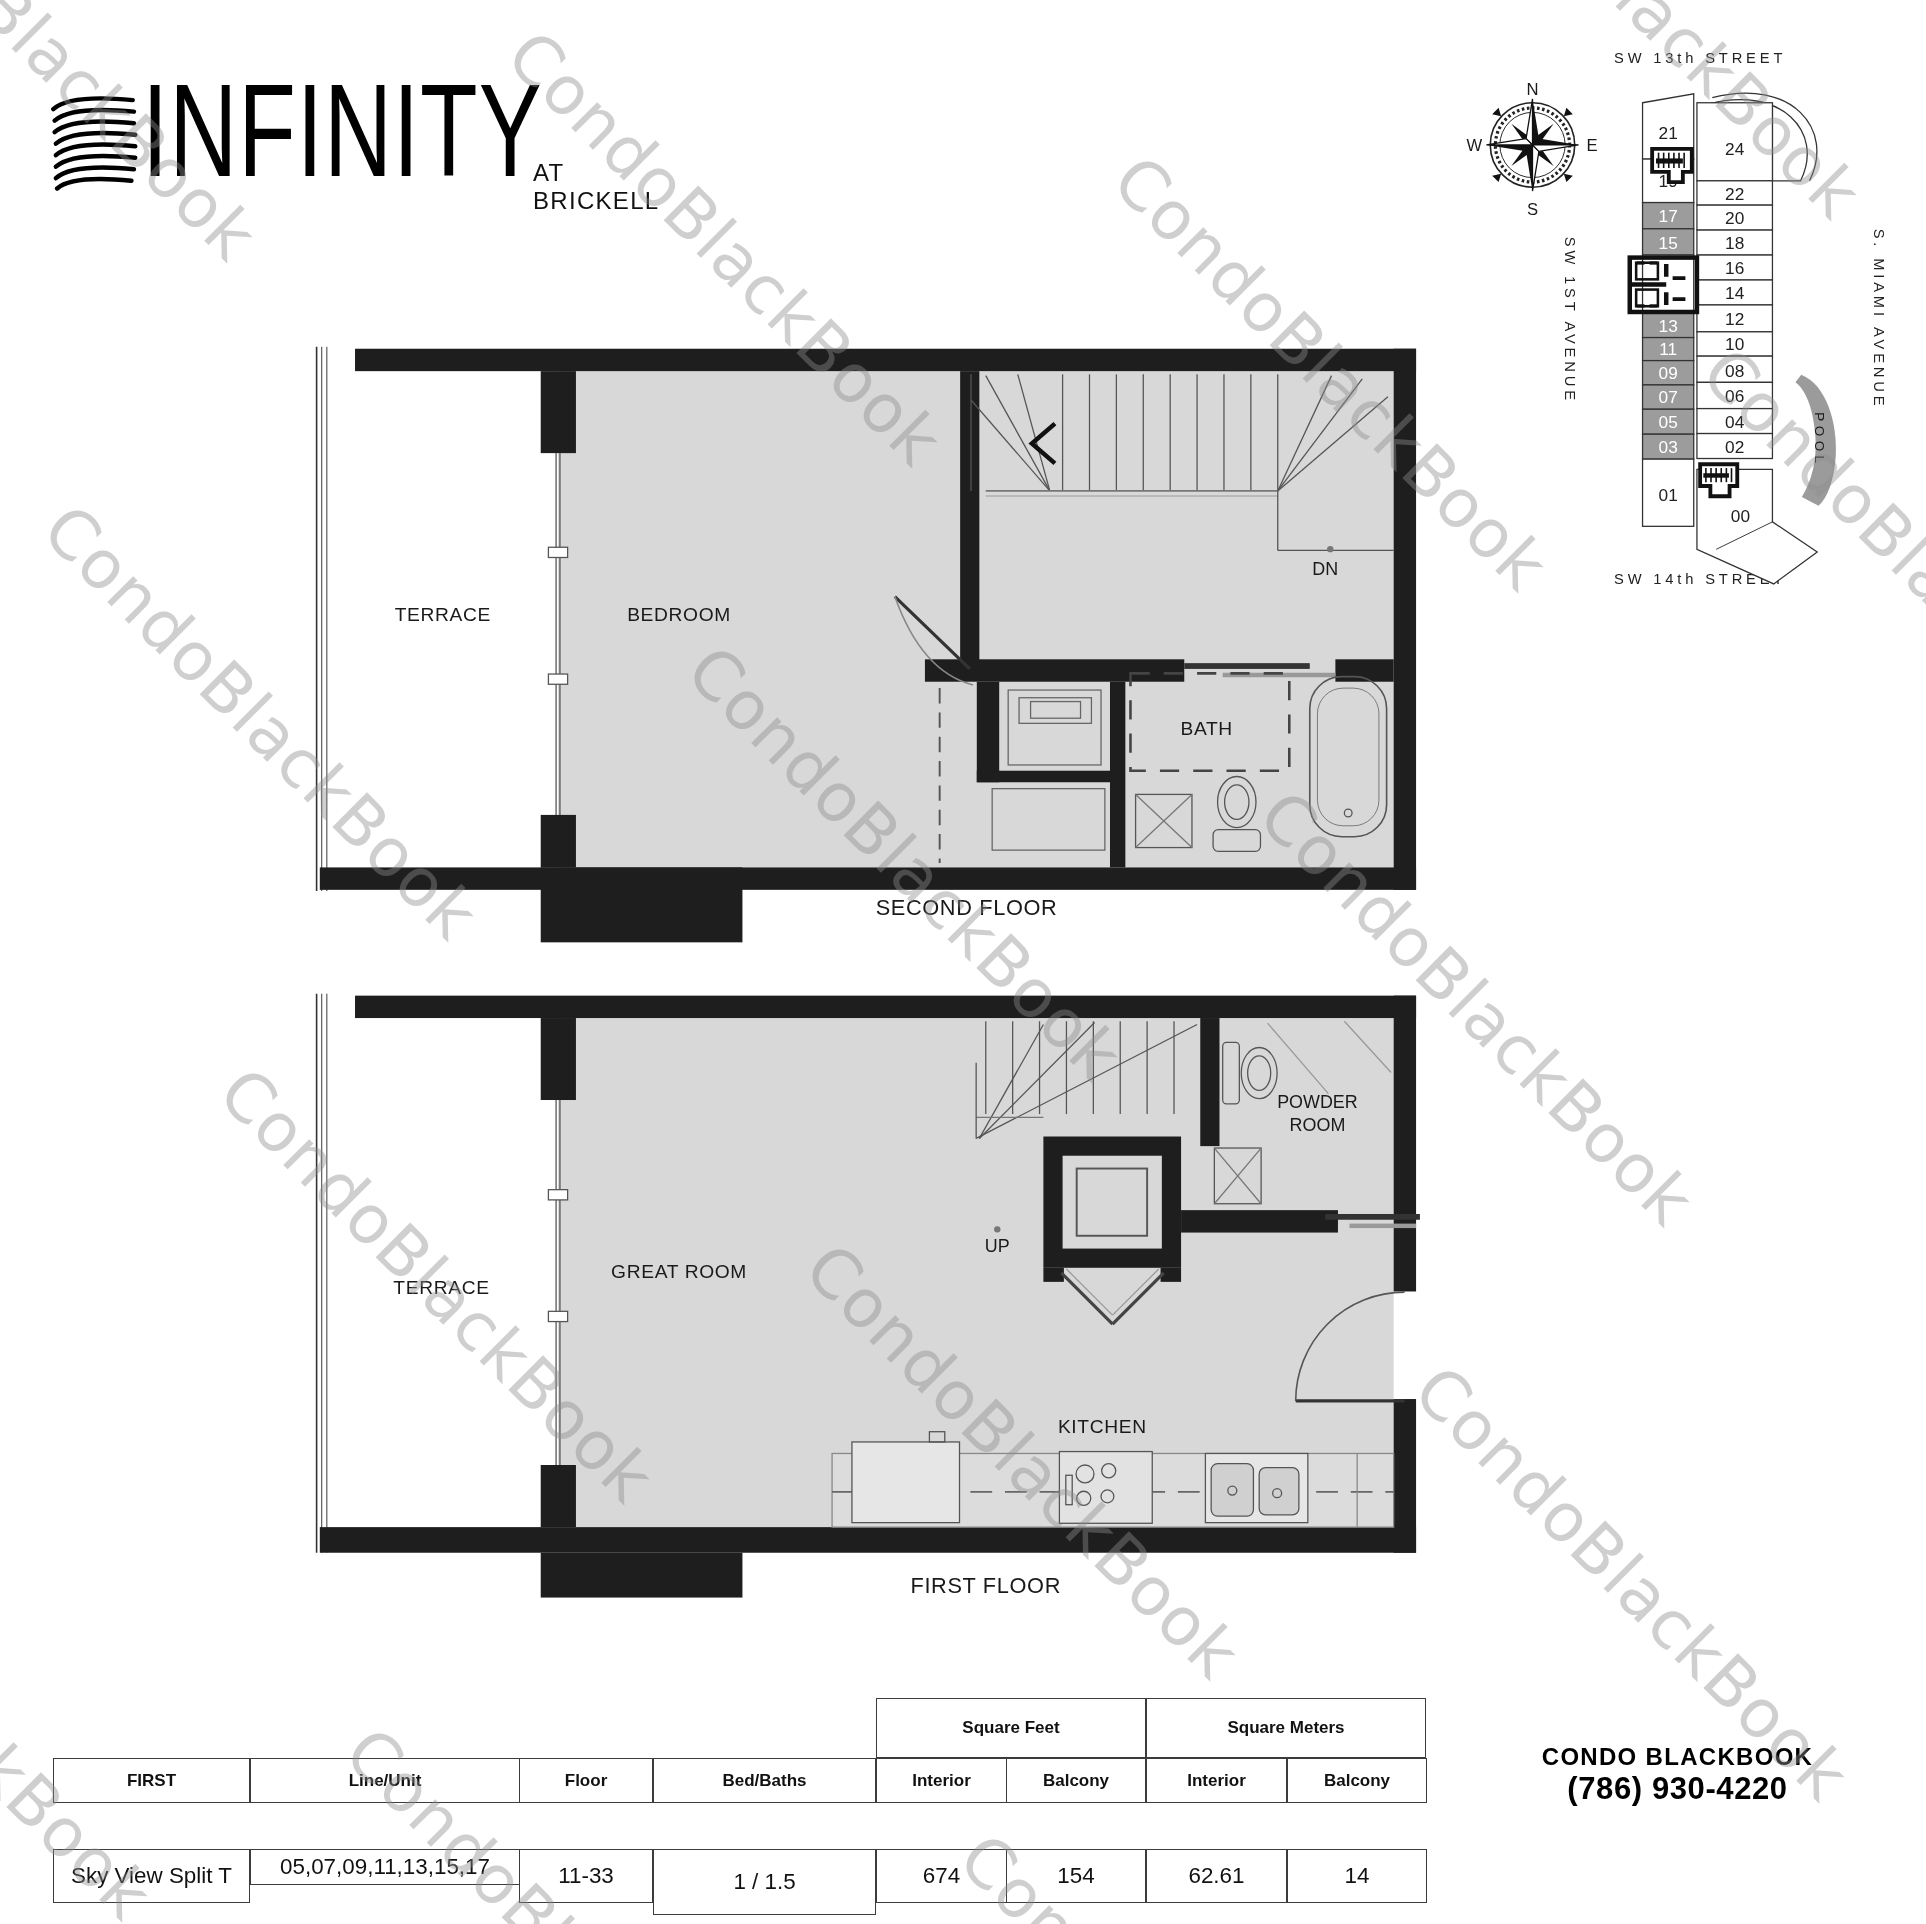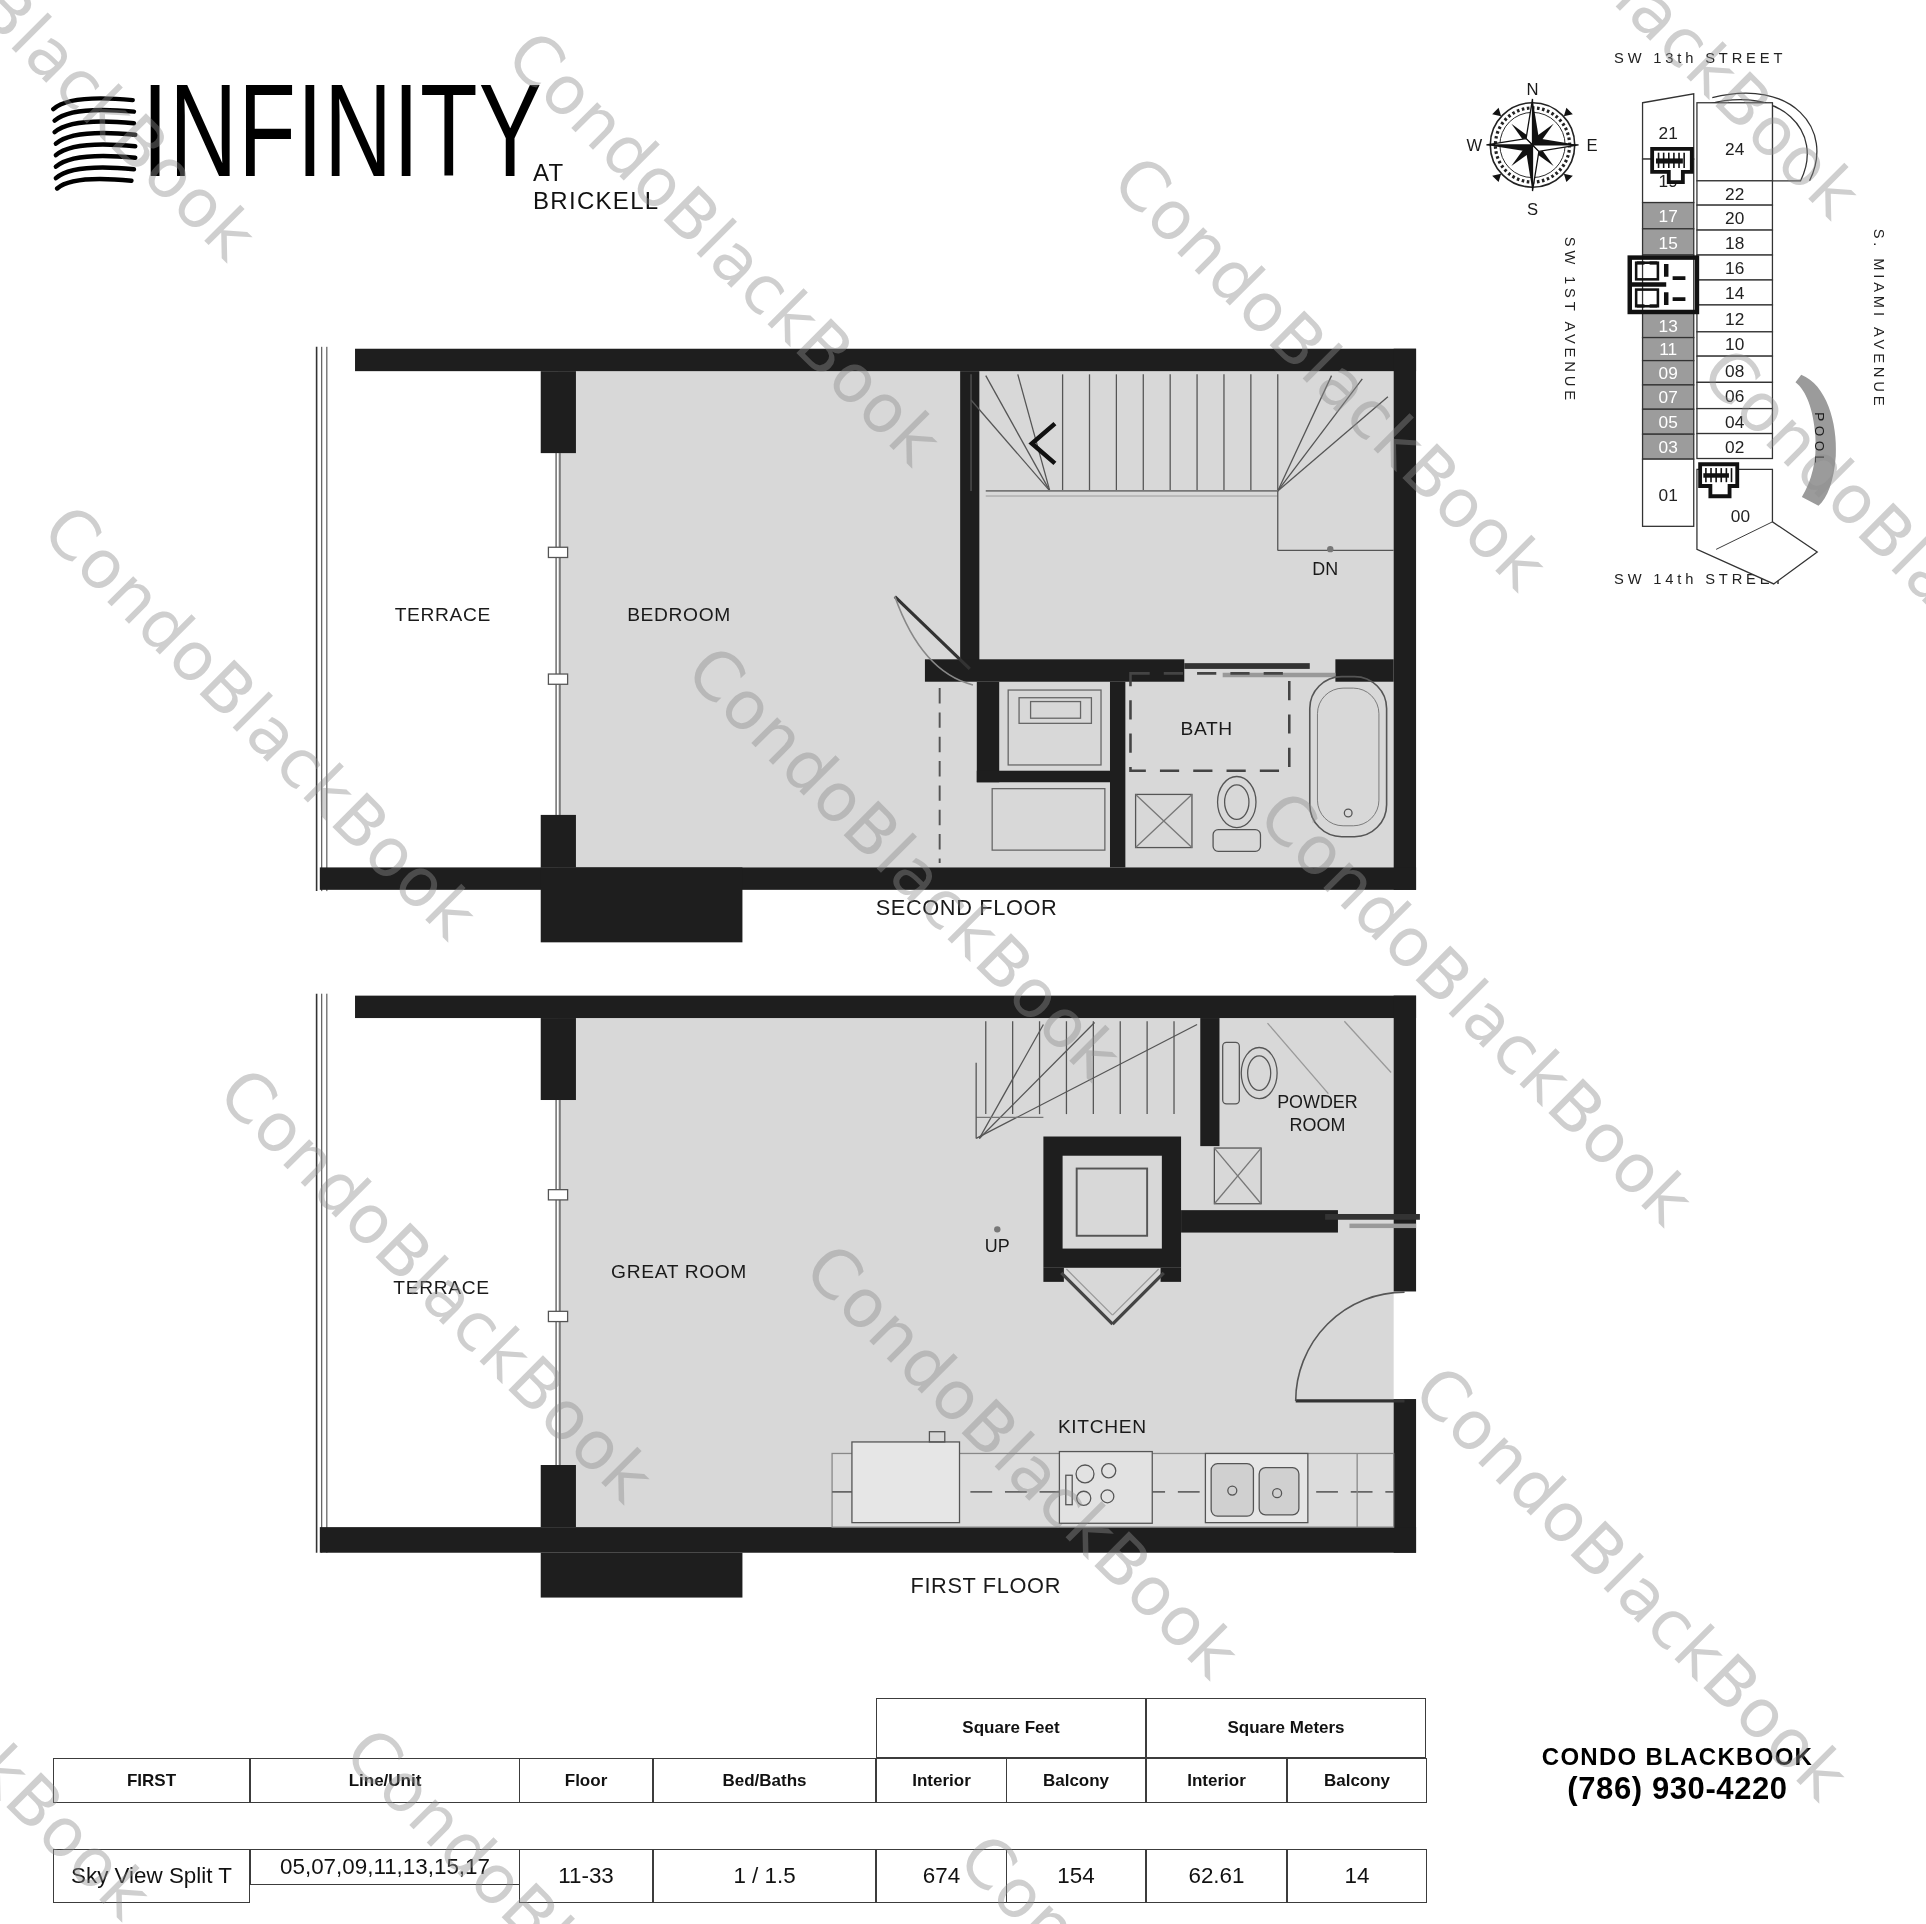--- a/index.html
+++ b/index.html
@@ -429,21 +429,21 @@
   <div class="cell hd" style="left:466px;top:60px;width:134px;height:45px">Floor</div>
   <div class="cell hd" style="left:600px;top:60px;width:223px;height:45px">Bed/Baths</div>
   <div class="cell hd" style="left:823px;top:60px;width:131px;height:45px">Interior</div>
   <div class="cell hd" style="left:953px;top:60px;width:140px;height:45px">Balcony</div>
   <div class="cell hd" style="left:1093px;top:60px;width:141px;height:45px">Interior</div>
   <div class="cell hd" style="left:1234px;top:60px;width:140px;height:45px">Balcony</div>
 
   <div class="cell dt" style="left:0;top:104px;width:197px;height:54px">Sky View Split T</div>
   <div class="cell dt" style="left:197px;top:104px;width:270px;height:36px">05,07,09,11,13,15,17</div>
   <div class="cell dt" style="left:466px;top:104px;width:134px;height:54px">11-33</div>
-  <div class="cell dt" style="left:600px;top:104px;width:223px;height:54px">1 / 1.5</div>
+  <div class="cell dt" style="left:600px;top:104px;width:223px;height:66px">1 / 1.5</div>
   <div class="cell dt" style="left:823px;top:104px;width:131px;height:54px">674</div>
   <div class="cell dt" style="left:953px;top:104px;width:140px;height:54px">154</div>
   <div class="cell dt" style="left:1093px;top:104px;width:141px;height:54px">62.61</div>
   <div class="cell dt" style="left:1234px;top:104px;width:140px;height:54px">14</div>
 </div>
 
 <div id="contact">
   <div class="brand">CONDO BLACKBOOK</div>
   <div class="phone">(786) 930-4220</div>
 </div>

